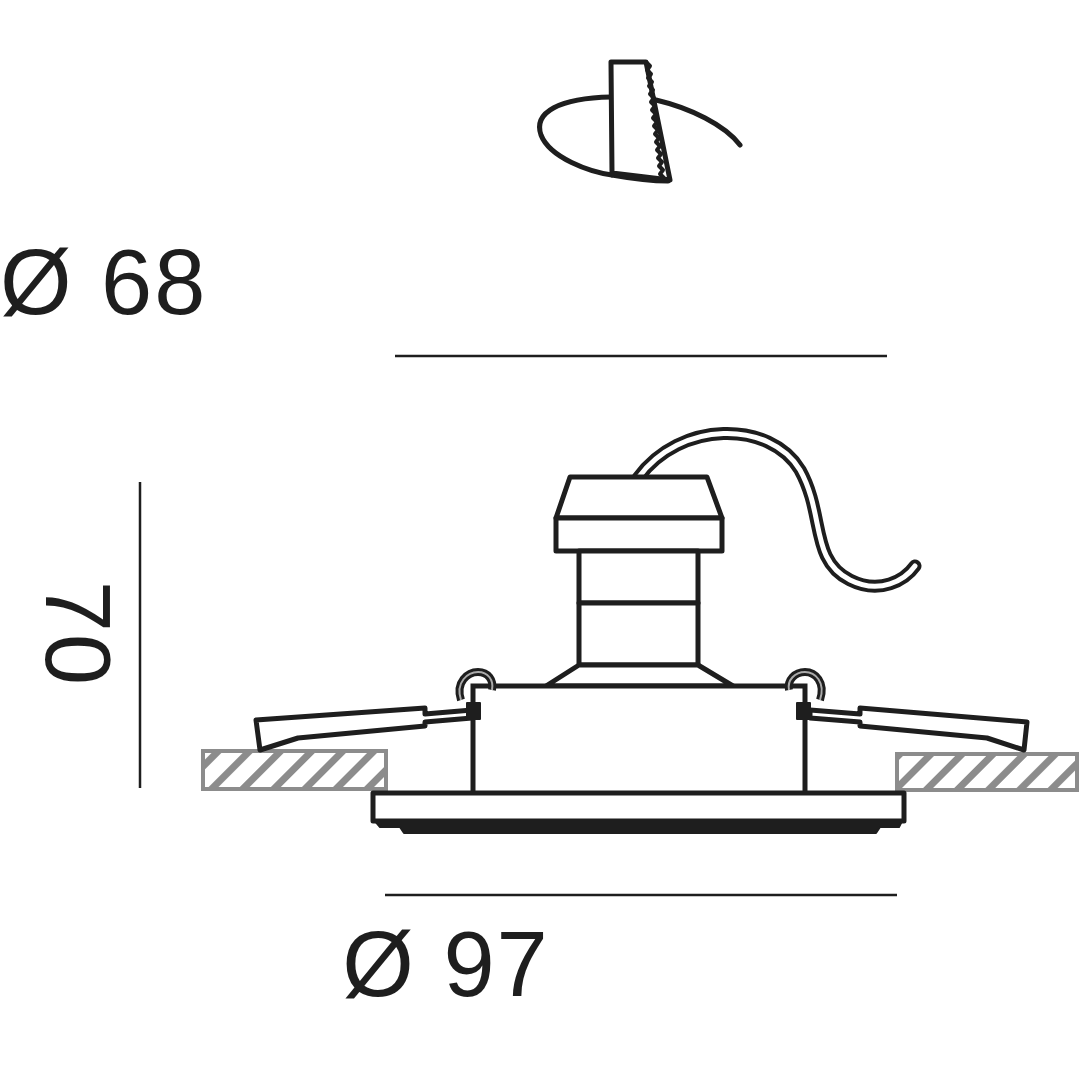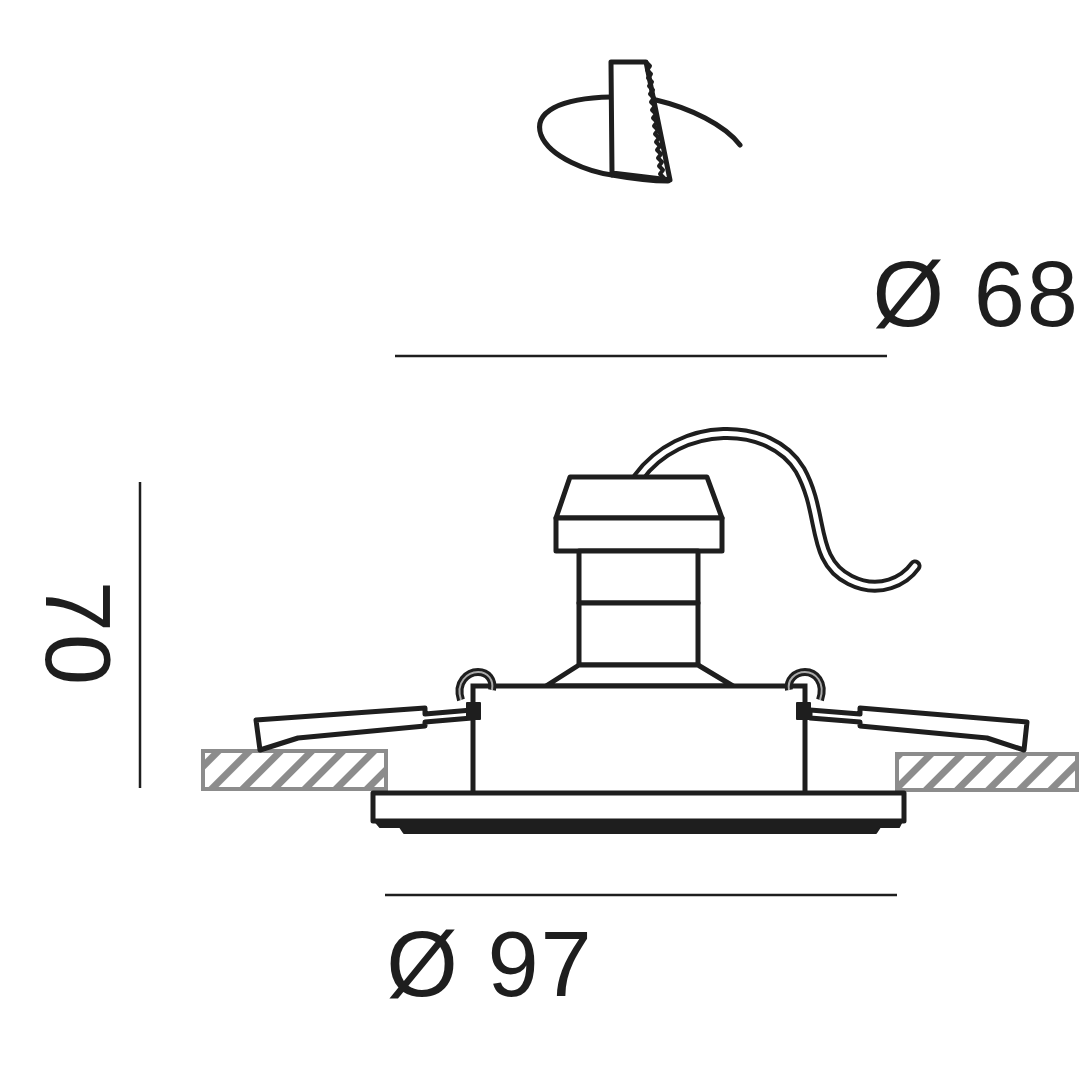--- a/index.html
+++ b/index.html
@@ -7,22 +7,22 @@
     .canvas { position: absolute; left: 0; top: 0; width: 1080px; height: 1080px; }
     .dim-label {
       position: absolute;
       font-family: "Liberation Sans", sans-serif;
       color: #1e1e1e;
       font-size: 92px;
       line-height: 1;
       letter-spacing: 2px;
       white-space: nowrap;
     }
-    #label-top { left: 0; width: 1080px; text-align: right; top: 248px; padding-left: 0; }
-    #label-bottom { left: 0; width: 892px; text-align: center; top: 918px; margin-left: 44px; }
+    #label-top { left: 0; width: 1080px; text-align: left; top: 236px; padding-left: 0; }
+    #label-bottom { left: 0; width: 892px; text-align: center; top: 918px; }
     #label-height {
       left: 78px; top: 634px;
       transform: translate(-50%, -50%) rotate(90deg);
       transform-origin: center center;
     }
   </style>
 </head>
 <body>
 
 <svg class="canvas" viewBox="0 0 1080 1080" xmlns="http://www.w3.org/2000/svg">

